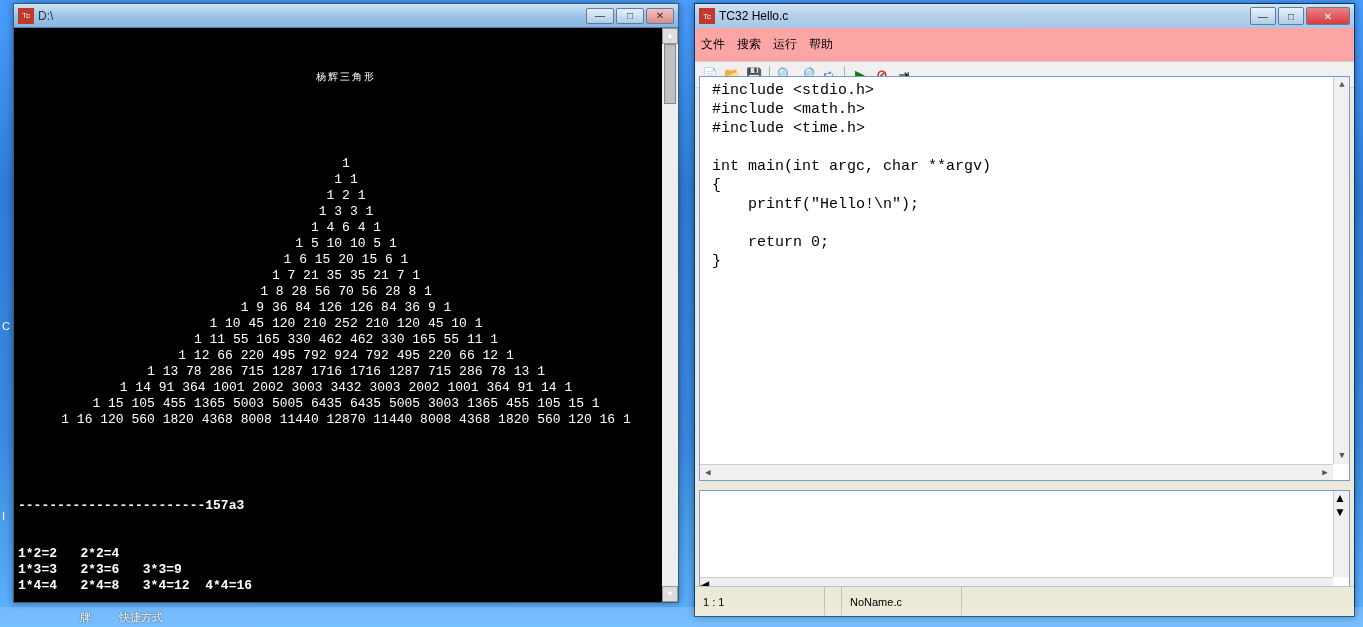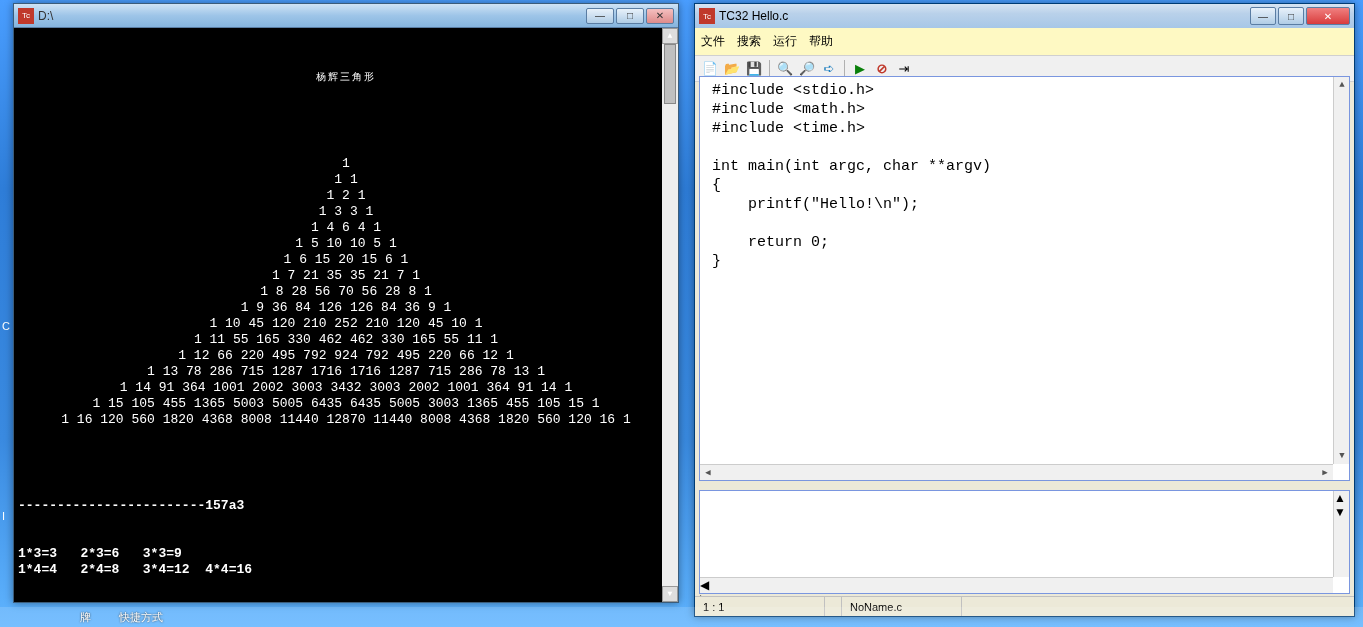--- a/index.html
+++ b/index.html
@@ -27,36 +27,36 @@
 .pascal-row { text-align:center; }
 .mult-row { text-align:left;font-weight:bold; }
 
 
 .ide-window { position:absolute; left:694px; top:3px; width:661px; height:614px; background:#ece9d8; border:1px solid #003c74; box-shadow:0 0 8px rgba(0,0,0,0.4); }
 .ide-titlebar { height:24px; background:linear-gradient(to bottom,#d7e4f2 0%,#b9d1ea 40%,#a7c7e7 100%); display:flex; align-items:center; padding:0 4px; }
 .ide-titlebar .app-icon { width:16px; height:16px; background:#c0392b; color:#fff; font-size:8px; display:flex; align-items:center; justify-content:center; margin-right:4px; }
 .ide-titlebar .title { flex:1; color:#000; font-size:12px; }
 .ide-titlebar .win-btn.close { background:linear-gradient(to bottom,#f08080,#d83c3c); color:#fff; width:44px; }
 .ide-titlebar .win-btn { width:26px; height:18px; }
-.ide-menubar { height:28px; background:#fef9c3; display:flex; align-items:center; padding:0 6px; gap:12px; border-bottom:1px solid #d0d0d0; }
+.ide-menubar { height:34px; background:#fca5a5; display:flex; align-items:center; padding:0 6px; gap:12px; border-bottom:1px solid #d0d0d0; }
 .ide-menubar span { cursor:pointer; }
 .ide-toolbar { height:26px; background:#f0f0f0; display:flex; align-items:center; padding:0 6px; gap:4px; border-bottom:1px solid #d0d0d0; }
 .tb-icon { width:18px; height:18px; display:flex; align-items:center; justify-content:center; font-size:13px; cursor:pointer; }
 .tb-sep { width:1px; height:18px; background:#b0b0b0; margin:0 2px; }
 .ide-editor { position:absolute; top:72px; left:4px; right:4px; height:405px; background:#fff; border:1px solid #7a96df; font-family:"Consolas","Courier New",monospace; font-size:15px; line-height:19px; color:#000; overflow:hidden; }
 .ide-editor-content { padding:4px 12px; white-space:pre; }
 .ide-editor-sb-v { position:absolute; right:0; top:0; bottom:16px; width:16px; background:#f0f0f0; border-left:1px solid #ccc; }
 .ide-editor-sb-h { position:absolute; left:0; right:16px; bottom:0; height:16px; background:#f0f0f0; border-top:1px solid #ccc; }
 .ide-editor-sb-h .arrow, .ide-editor-sb-v .arrow { position:absolute; width:16px; height:16px; display:flex; align-items:center; justify-content:center; font-size:9px; color:#555; }
 .ide-editor-sb-v .arrow.up { top:0; } .ide-editor-sb-v .arrow.down { bottom:0; }
 .ide-editor-sb-h .arrow.left { left:0; } .ide-editor-sb-h .arrow.right { right:0; }
 .ide-output { position:absolute; top:486px; left:4px; right:4px; height:104px; background:#fff; border:1px solid #7a96df; }
 .ide-output-sb-v { position:absolute; right:0; top:0; bottom:16px; width:16px; background:#f0f0f0; border-left:1px solid #ccc; }
 .ide-output-sb-h { position:absolute; left:0; right:16px; bottom:0; height:16px; background:#f0f0f0; border-top:1px solid #ccc; }
-.ide-status { position:absolute; bottom:0; left:0; right:0; height:20px; background:#ece9d8; border-top:1px solid #c0c0c0; display:flex; align-items:center; font-size:11px; }
+.ide-status { position:absolute; bottom:0; left:0; right:0; height:30px; background:#ece9d8; border-top:1px solid #c0c0c0; display:flex; align-items:center; font-size:11px; }
 .ide-status .cell { border-right:1px solid #c0c0c0; padding:0 8px; height:100%; display:flex; align-items:center; }
 .ide-status .cell.pos { width:130px; }
 .ide-status .cell.file { flex:0 0 auto; min-width:120px; }
 
 
 .bottom-icons { position:absolute; bottom:2px; left:80px; display:flex; gap:28px; color:#fff; font-size:11px; text-shadow:0 0 2px #000; }
 </style>
 </head>
 <body>
 
@@ -73,21 +73,21 @@
       <div class="win-btn close">✕</div>
     </div>
   </div>
   <div class="console-body">
     <div class="console-content">
       <div class="pascal-title">杨辉三角形</div>
       <div style="height:6px"></div>
       <div id="pascal-container"><div class="pascal-row">1</div><div class="pascal-row">1 1</div><div class="pascal-row">1 2 1</div><div class="pascal-row">1 3 3 1</div><div class="pascal-row">1 4 6 4 1</div><div class="pascal-row">1 5 10 10 5 1</div><div class="pascal-row">1 6 15 20 15 6 1</div><div class="pascal-row">1 7 21 35 35 21 7 1</div><div class="pascal-row">1 8 28 56 70 56 28 8 1</div><div class="pascal-row">1 9 36 84 126 126 84 36 9 1</div><div class="pascal-row">1 10 45 120 210 252 210 120 45 10 1</div><div class="pascal-row">1 11 55 165 330 462 462 330 165 55 11 1</div><div class="pascal-row">1 12 66 220 495 792 924 792 495 220 66 12 1</div><div class="pascal-row">1 13 78 286 715 1287 1716 1716 1287 715 286 78 13 1</div><div class="pascal-row">1 14 91 364 1001 2002 3003 3432 3003 2002 1001 364 91 14 1</div><div class="pascal-row">1 15 105 455 1365 5003 5005 6435 6435 5005 3003 1365 455 105 15 1</div><div class="pascal-row">1 16 120 560 1820 4368 8008 11440 12870 11440 8008 4368 1820 560 120 16 1</div></div>
       <div style="height:6px"></div>
       <div class="mult-row">------------------------157a3</div>
-      <div id="mult-container"><div class="mult-row">1*3=3   2*3=6   3*3=9</div><div class="mult-row">1*4=4   2*4=8   3*4=12  4*4=16</div></div>
+      <div id="mult-container"><div class="mult-row">1*2=2   2*2=4</div><div class="mult-row">1*3=3   2*3=6   3*3=9</div><div class="mult-row">1*4=4   2*4=8   3*4=12  4*4=16</div></div>
     </div>
     <div class="console-scroll">
       <div class="console-scroll-arrow up">▲</div>
       <div class="console-scroll-thumb"></div>
       <div class="console-scroll-arrow down">▼</div>
     </div>
   </div>
 </div>
 
 <div class="ide-window">

